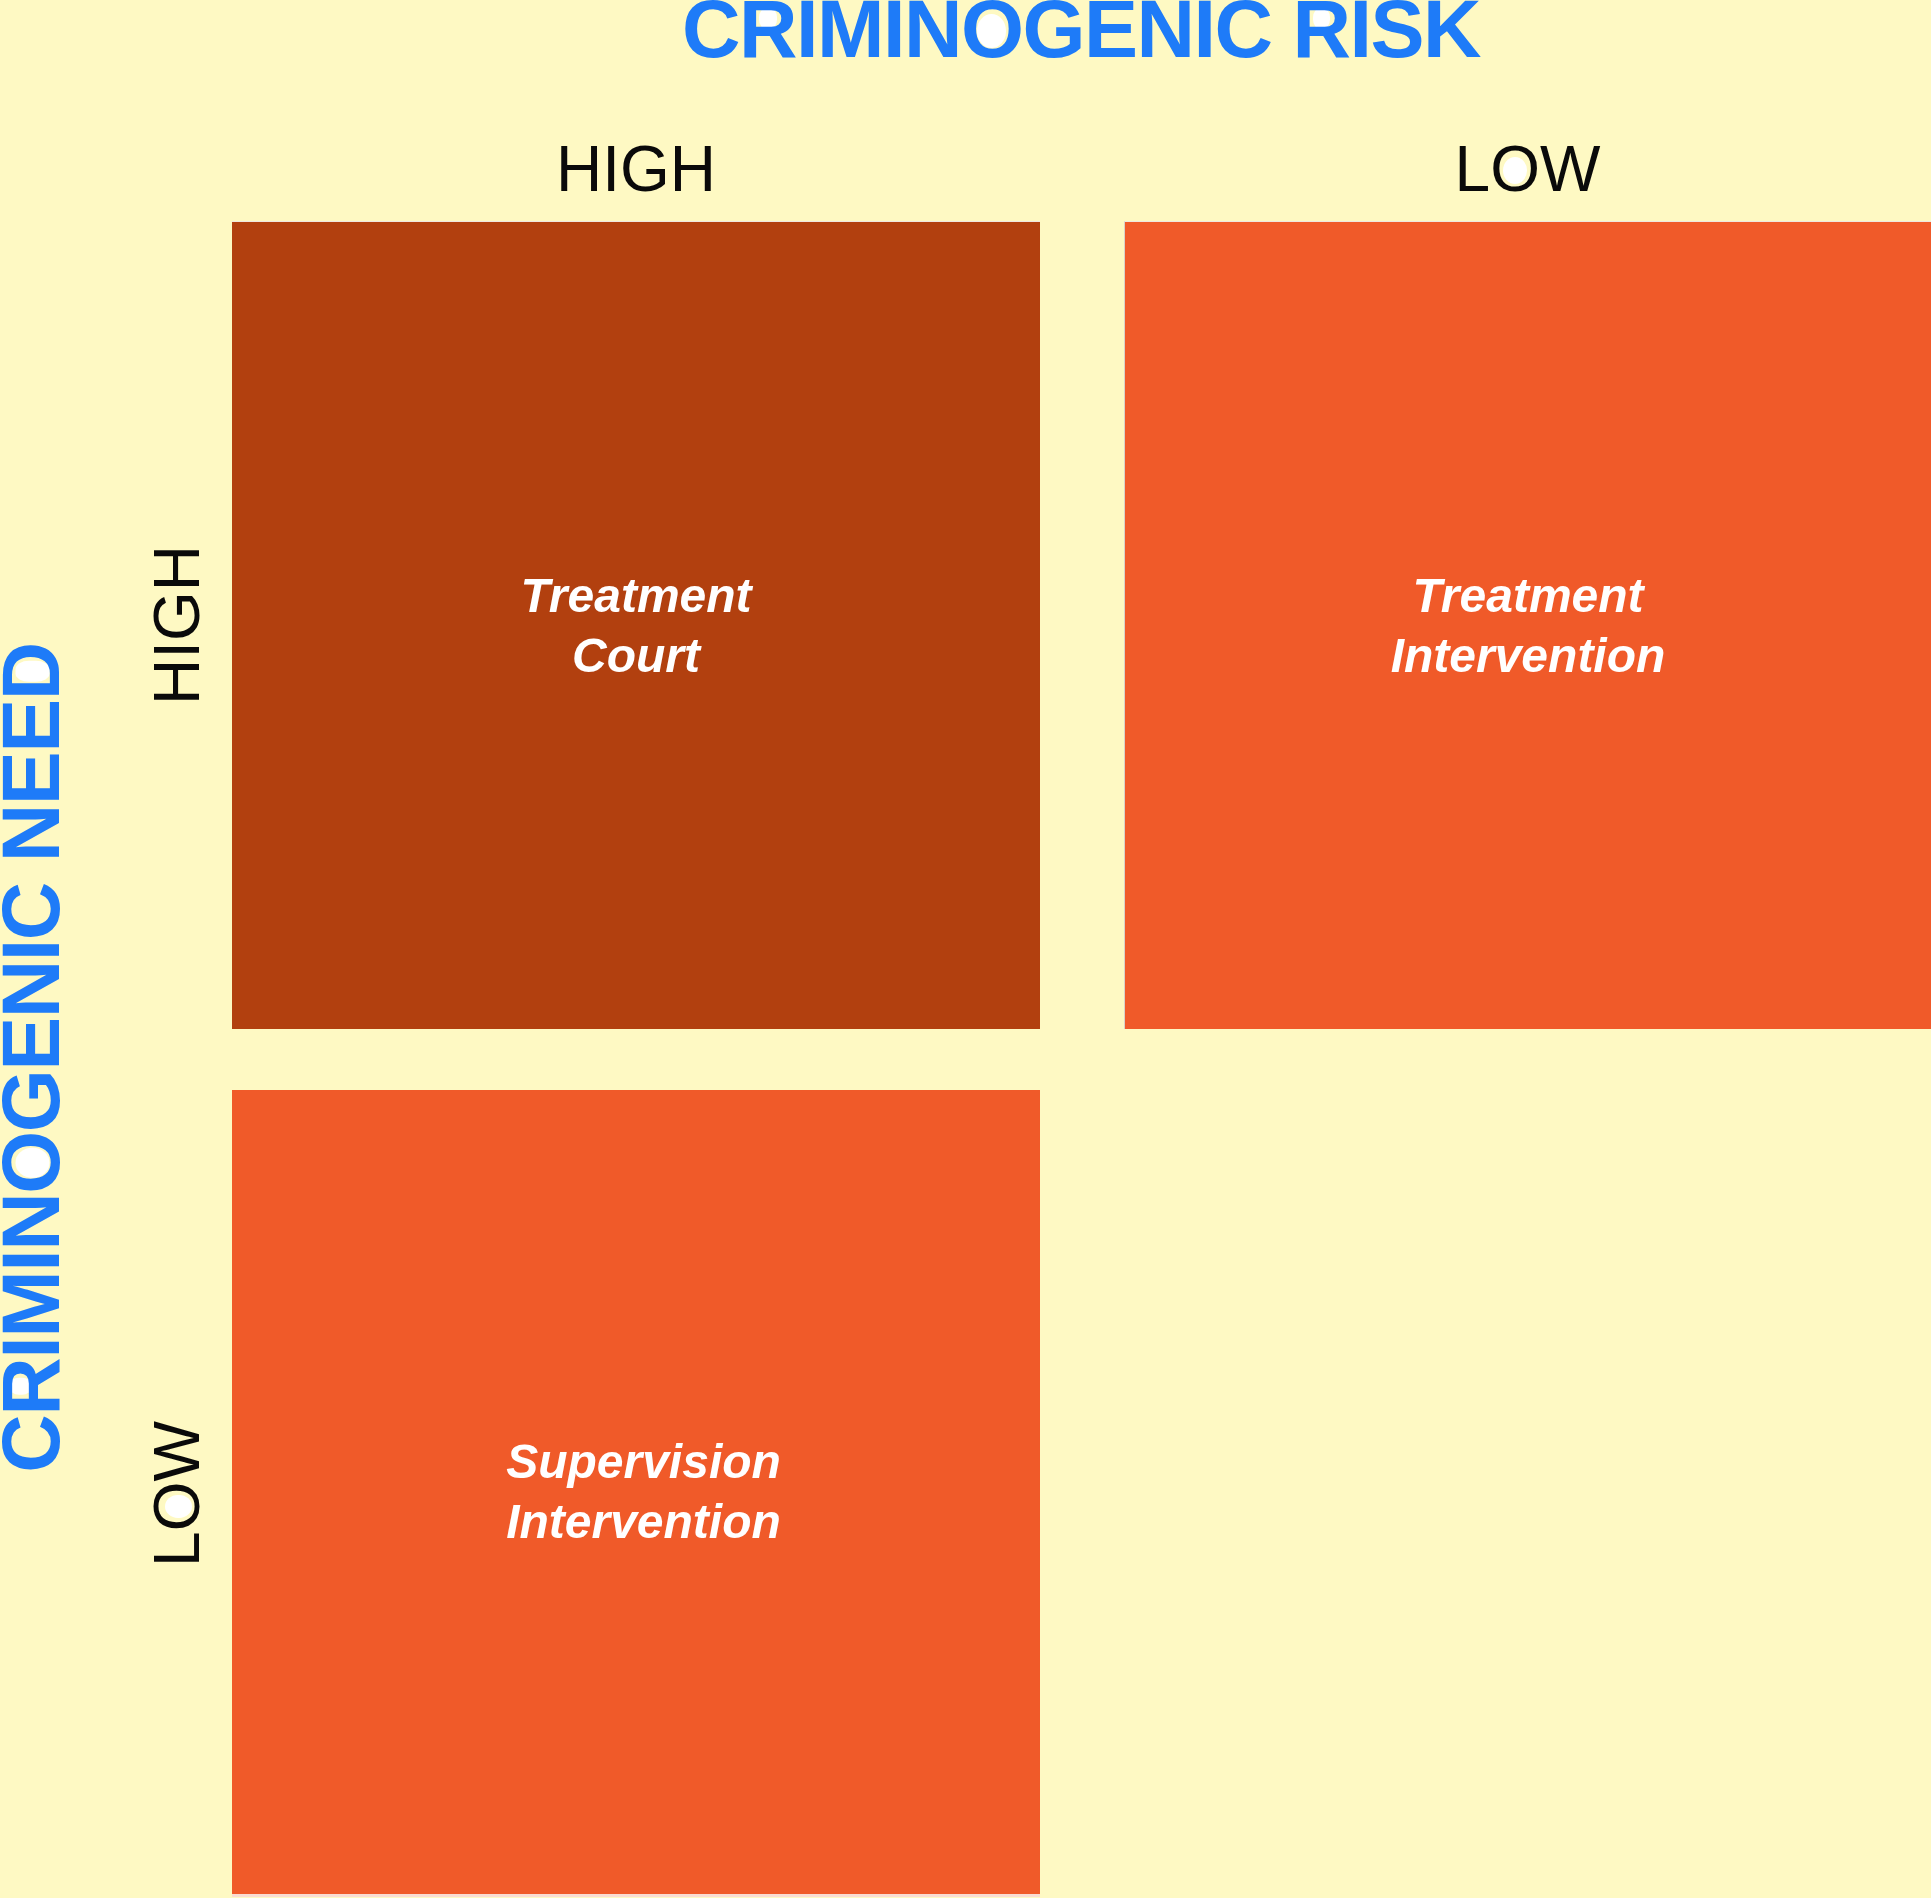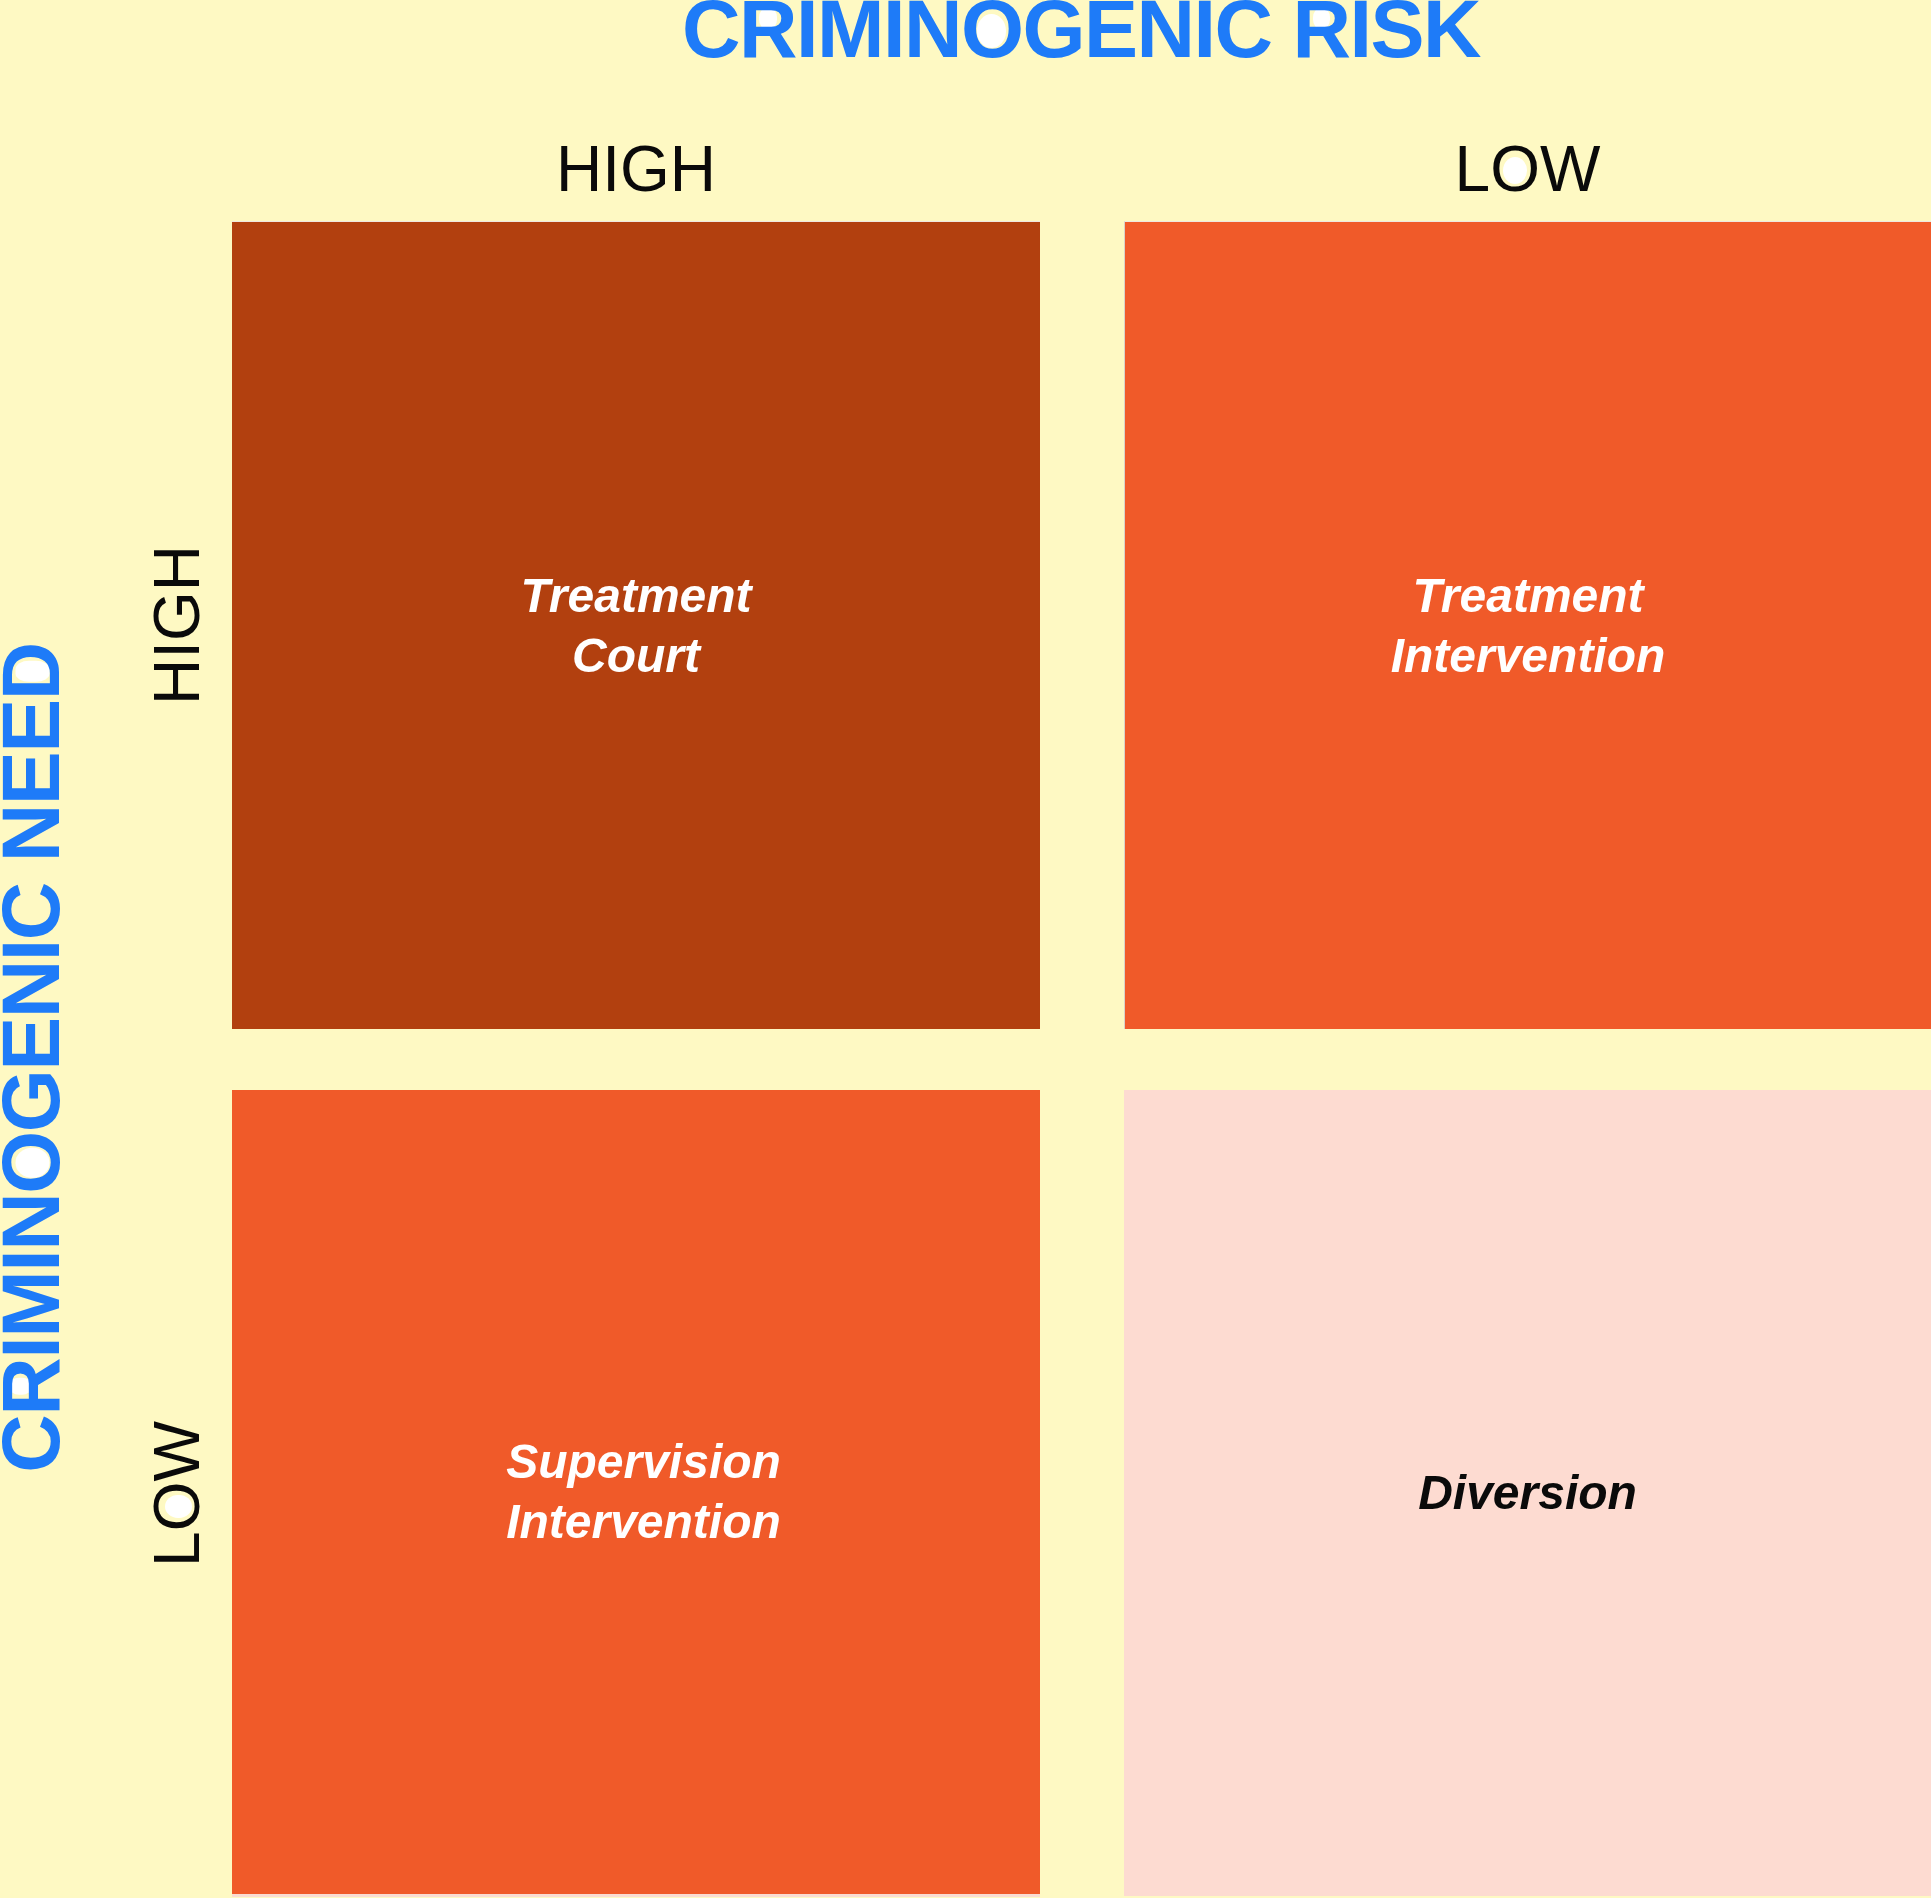--- a/index.html
+++ b/index.html
@@ -151,18 +151,15 @@
   <div class="quadrant q-tr">
     <div class="q-label">Treatment
 Intervention</div>
   </div>
 
   <div class="quadrant q-bl">
     <div class="q-label">Supervision
 Intervention</div>
   </div>
 
-  <div class="quadrant q-br">
-    <div class="q-label">Diversion</div>
-  </div>
 
 </div>
 
 
 </body></html>

